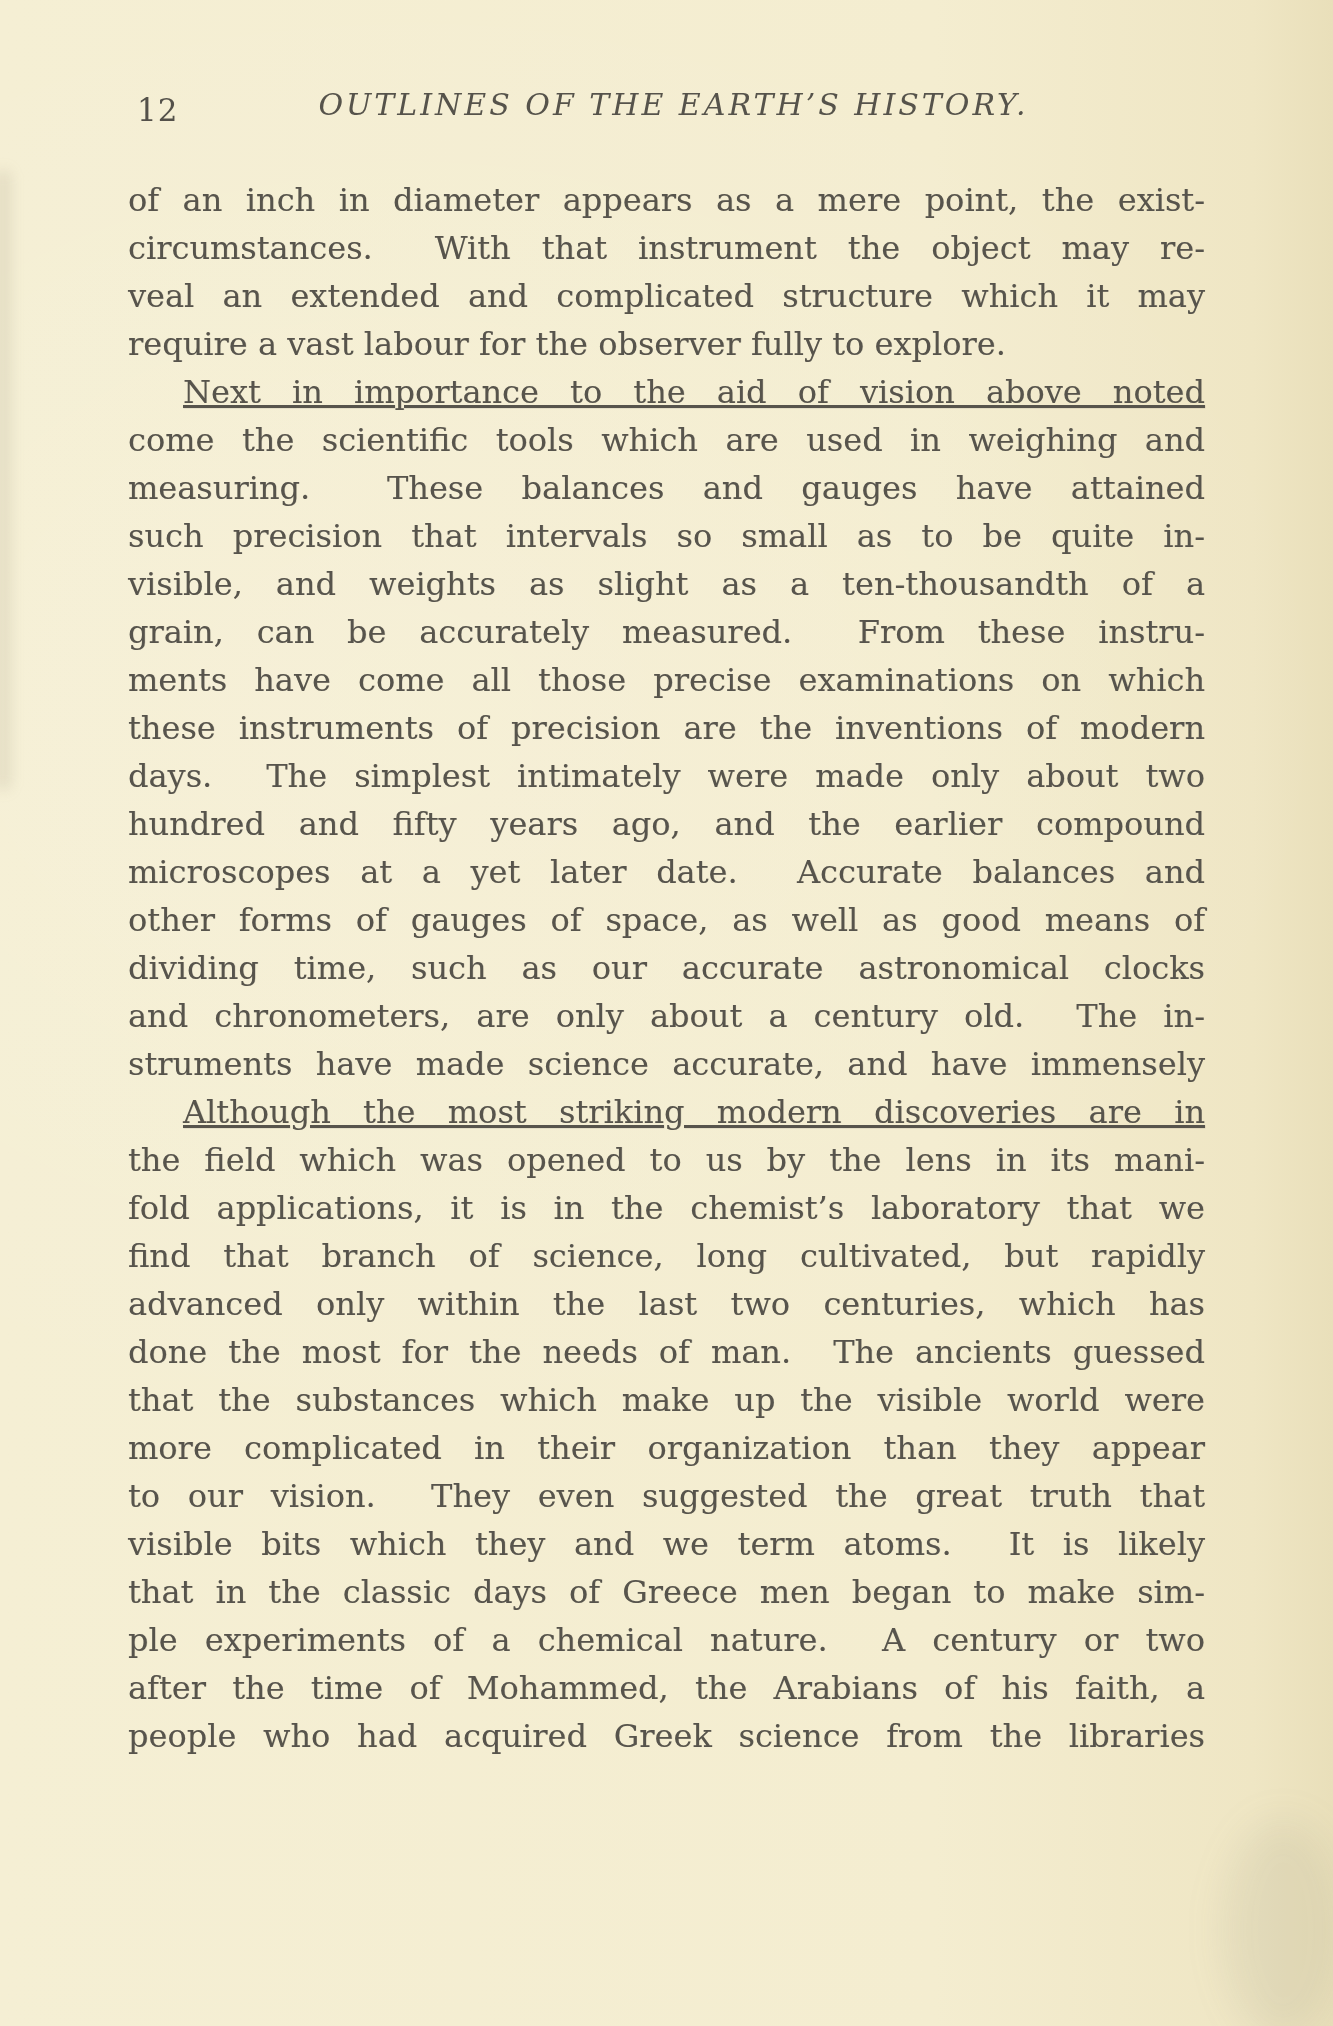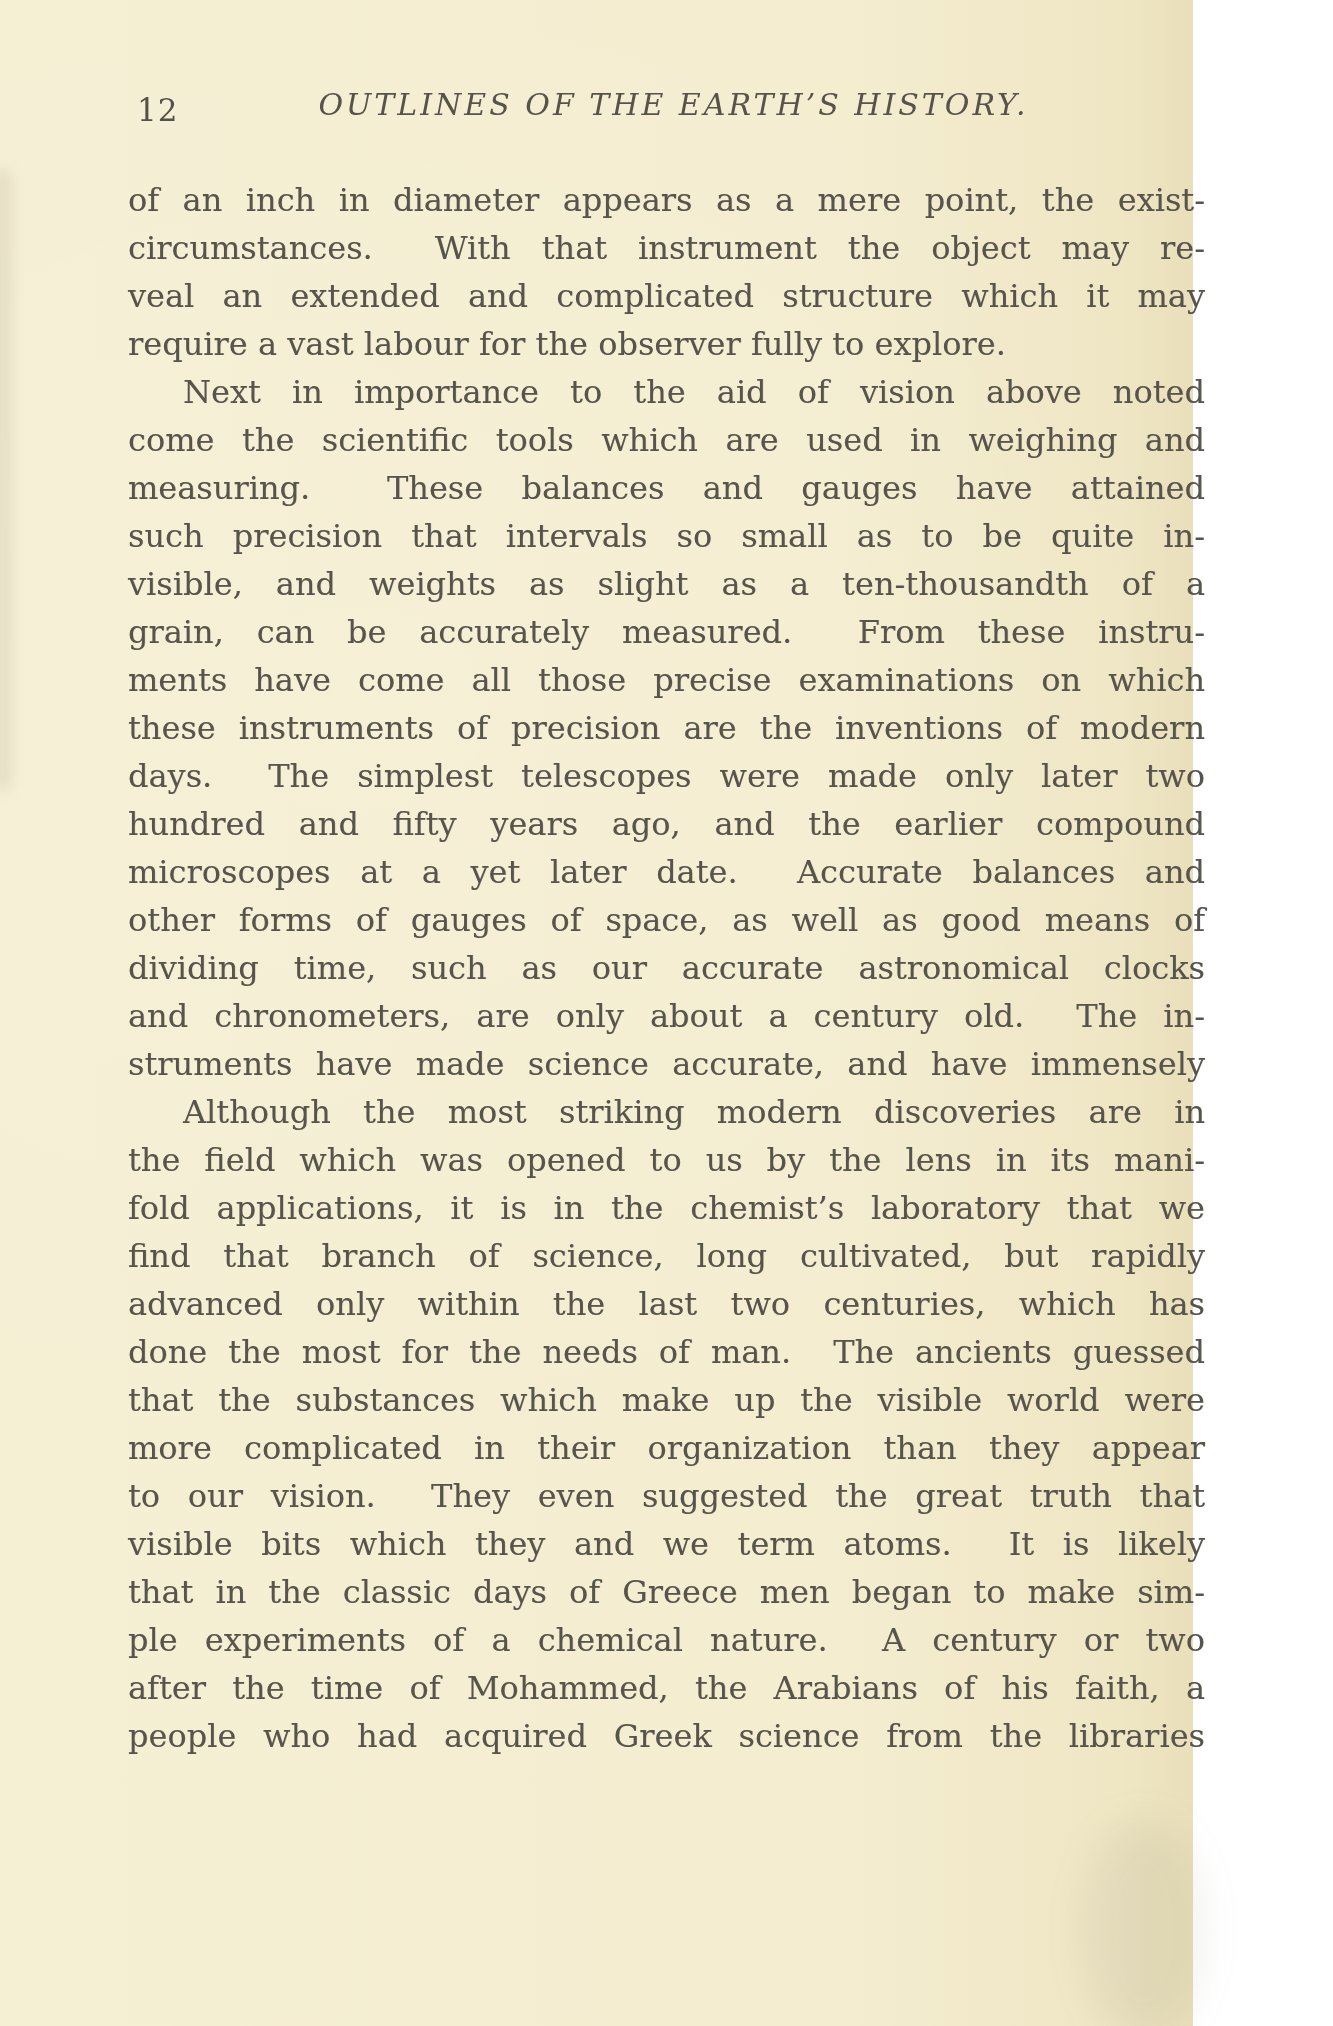--- a/index.html
+++ b/index.html
@@ -4,21 +4,21 @@
 <style>
   html, body {
     margin: 0;
     padding: 0;
     width: 1333px;
     height: 2026px;
     overflow: hidden;
   }
   .scan-page {
     position: relative;
-    width: 1193px;
+    width: 1333px;
     height: 2026px;
     background:
       radial-gradient(ellipse 1400px 1100px at 30% 35%, rgba(255,255,255,0.10), rgba(255,255,255,0) 70%),
       linear-gradient(to right, #f5efd4 0%, #f4edd0 70%, #efe6c4 94%, #e9dfba 100%);
     font-family: "DejaVu Serif", "Liberation Serif", serif;
     color: #55524a;
   }
   
   .smudge-left {
     position: absolute;
@@ -71,20 +71,21 @@
     text-align-last: justify;
     white-space: pre-wrap;
     color: #57544c;
     text-shadow: 0.4px 0.4px 0.6px rgba(87,84,76,0.25);
   }
   .line.end {
     text-align-last: left;
   }
   .line.indent {
     text-indent: 55px;
+    text-decoration: underline;
   }
 </style>
 </head>
 <body>
 
 <div class="scan-page">
   <div class="smudge-left"></div>
   <div class="smudge-corner"></div>
 
   <div class="header">
@@ -101,21 +102,21 @@
     </div>
     <div>
       <div class="line indent">Next in importance to the aid of vision above noted</div>
       <div class="line">come the scientific tools which are used in weighing and</div>
       <div class="line">measuring.  These balances and gauges have attained</div>
       <div class="line">such precision that intervals so small as to be quite in-</div>
       <div class="line">visible, and weights as slight as a ten-thousandth of a</div>
       <div class="line">grain, can be accurately measured.  From these instru-</div>
       <div class="line">ments have come all those precise examinations on which</div>
       <div class="line">these instruments of precision are the inventions of modern</div>
-      <div class="line">days.  The simplest telescopes were made only later two</div>
+      <div class="line">days.  The simplest intimately were made only about two</div>
       <div class="line">hundred and fifty years ago, and the earlier compound</div>
       <div class="line">microscopes at a yet later date.  Accurate balances and</div>
       <div class="line">other forms of gauges of space, as well as good means of</div>
       <div class="line">dividing time, such as our accurate astronomical clocks</div>
       <div class="line">and chronometers, are only about a century old.  The in-</div>
       <div class="line">struments have made science accurate, and have immensely</div>
     </div>
     <div>
       <div class="line indent">Although the most striking modern discoveries are in</div>
       <div class="line">the field which was opened to us by the lens in its mani-</div>

